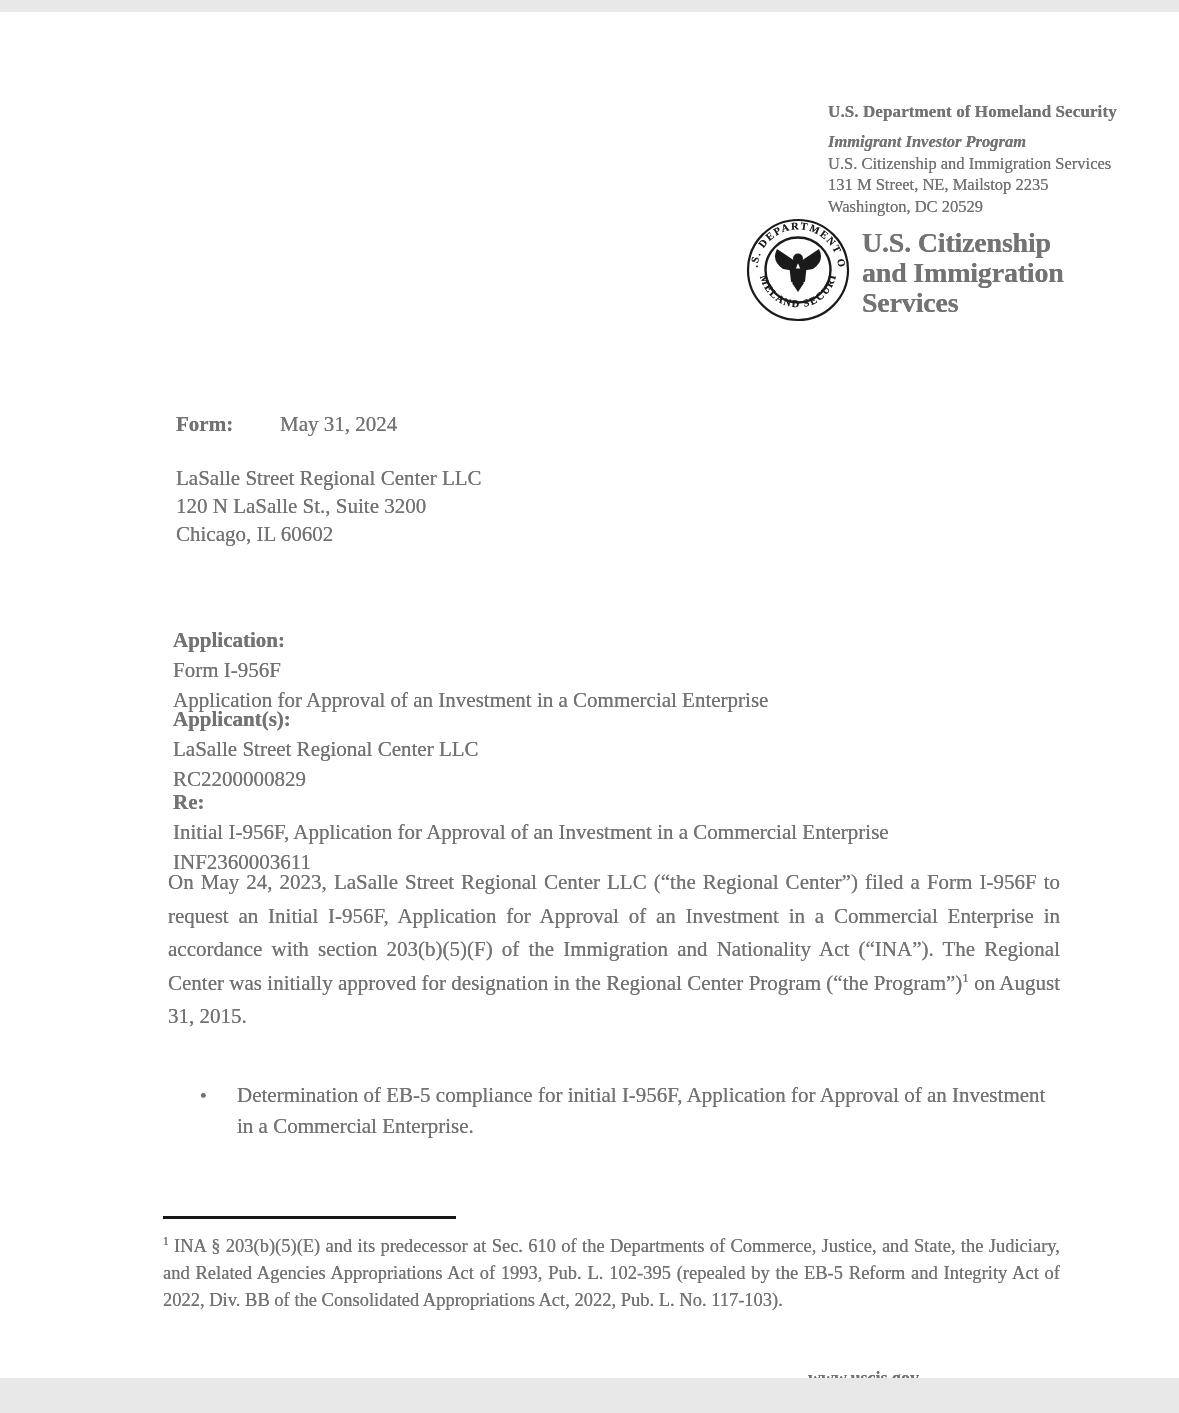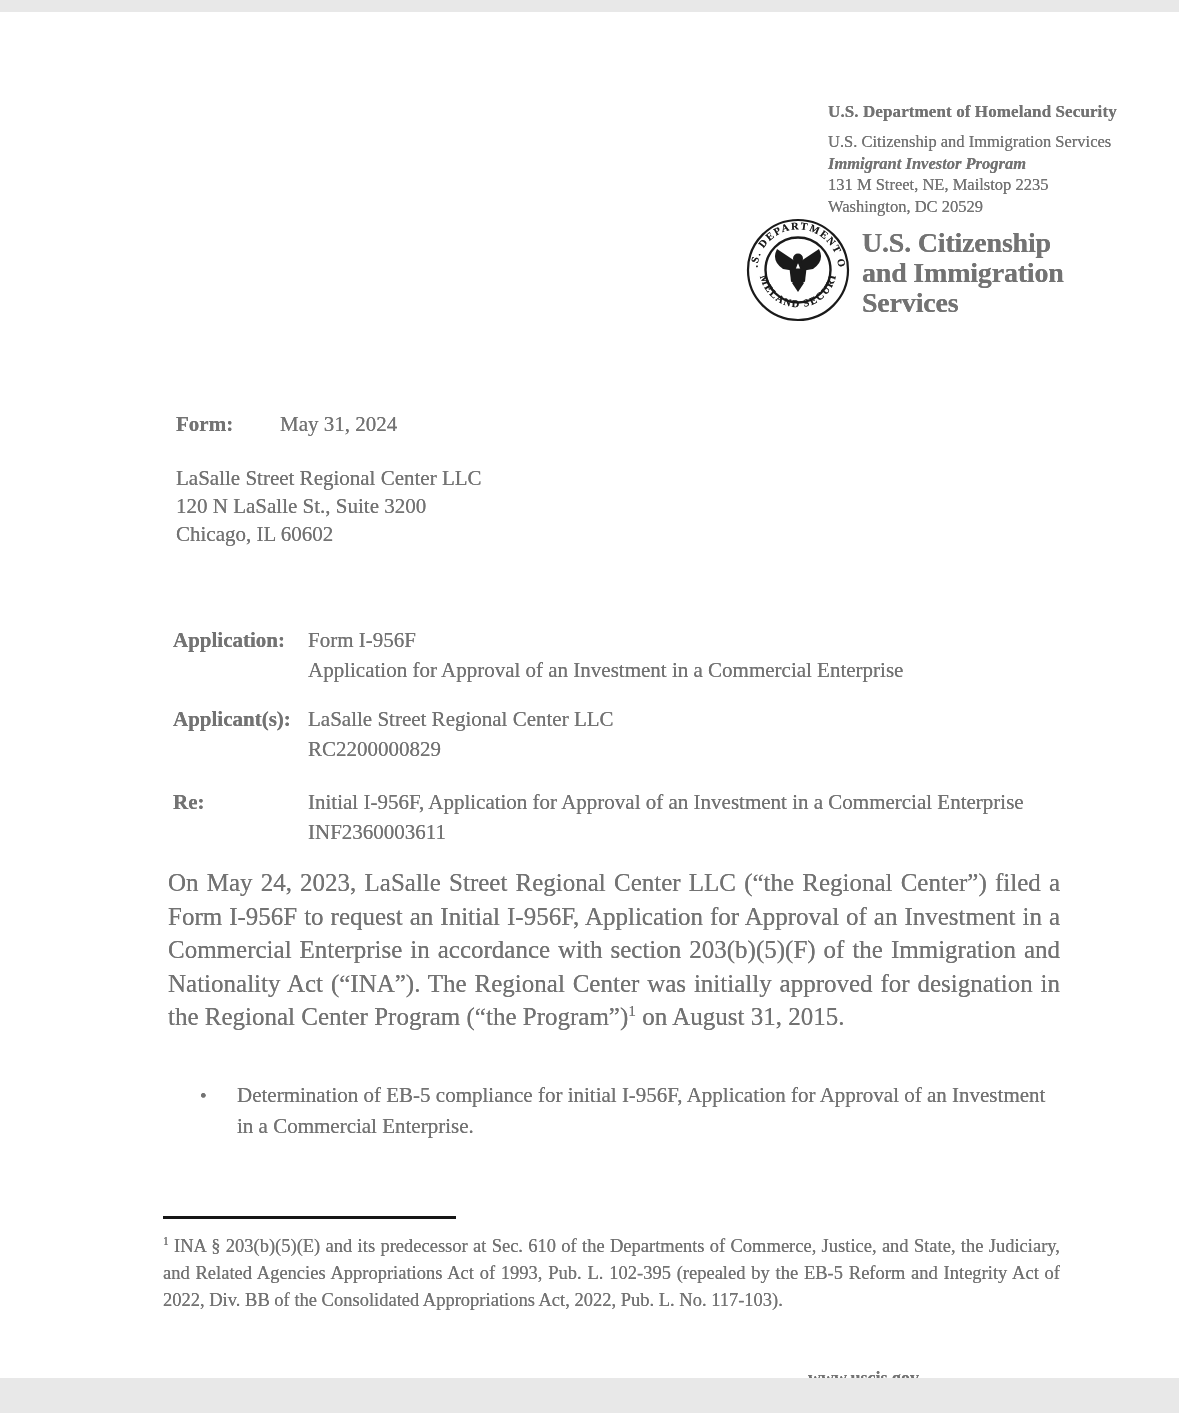--- a/index.html
+++ b/index.html
@@ -42,31 +42,31 @@
     font-weight: 700;
     letter-spacing: -0.2px;
   }
 
   
   .date-row { left: 176px; top: 400px; display: flex; font-size: 21px; }
   .date-row .label { font-weight: 700; width: 104px; }
   .address { left: 176px; top: 452px; font-size: 21px; line-height: 28px; }
 
   
-  .meta-row { display: flex; font-size: 21px; line-height: 30px; }
+  .meta-row { display: flex; font-size: 21px; line-height: 30px; flex-direction: column; }
   .meta-row .label { font-weight: 700; width: 135px; flex: 0 0 auto; }
   .meta-app { left: 173px; top: 613px; }
   .meta-applicant { left: 173px; top: 692px; }
   .meta-re { left: 173px; top: 775px; }
   .meta-row .value { max-width: 790px; }
 
   
   .para1 {
     left: 168px; top: 854px; width: 892px;
-    font-size: 25px; line-height: 33.5px;
+    font-size: 21px; line-height: 33.5px;
     text-align: justify;
   }
   .para1 sup, .footnote sup {
     font-size: 0.62em;
     vertical-align: super;
     line-height: 0;
   }
   .para2 { left: 168px; top: 1016px; font-size: 21px; }
   .bullet-row {
     left: 200px; top: 1068px; width: 860px;
@@ -85,22 +85,22 @@
   
   .footer-url { left: 808px; top: 1356px; font-size: 18px; font-weight: 700; }
 </style>
 </head>
 <body>
 
 <div class="page">
 
   <div class="abs letterhead">
     <div class="lh-dept">U.S. Department of Homeland Security</div>
+    <div class="lh-line italic">Immigrant Investor Program</div>
     <div class="lh-line">U.S. Citizenship and Immigration Services</div>
-    <div class="lh-line italic">Immigrant Investor Program</div>
     <div class="lh-line">131 M Street, NE, Mailstop 2235</div>
     <div class="lh-line">Washington, DC 20529</div>
   </div>
 
   <div class="abs logo-row">
     <div class="seal-wrap">
       <svg width="104" height="104" viewBox="0 0 104 104" aria-hidden="true">
         <circle cx="52" cy="52" r="50" fill="none" stroke="#1a1a1a" stroke-width="2.2"></circle>
         <circle cx="52" cy="52" r="32.5" fill="none" stroke="#1a1a1a" stroke-width="2.4"></circle>
         <defs>

